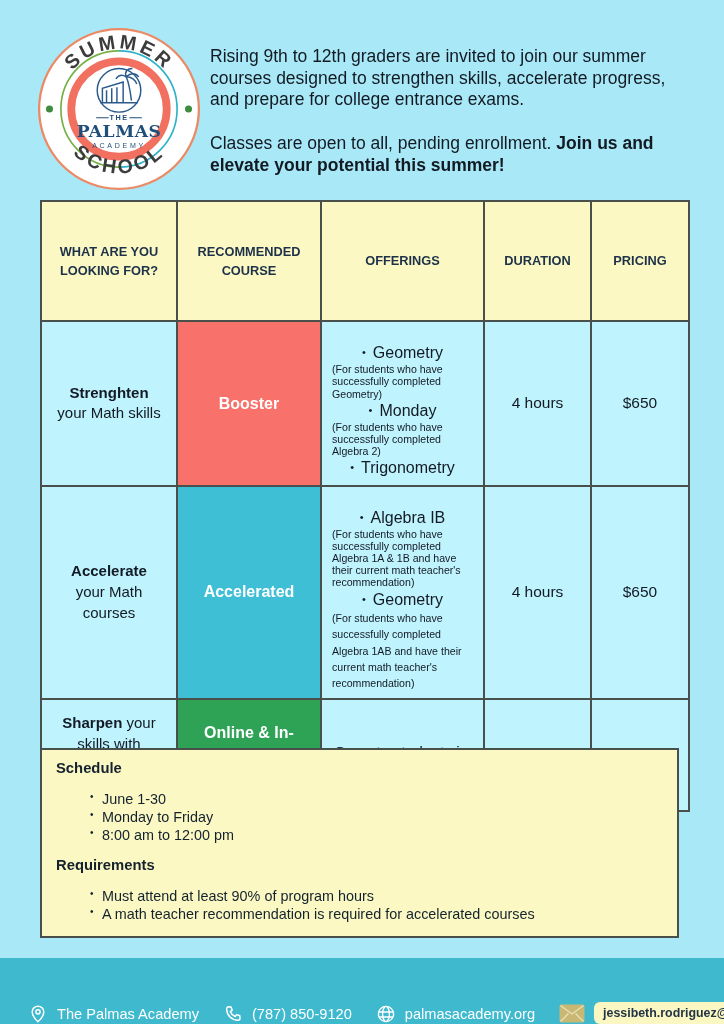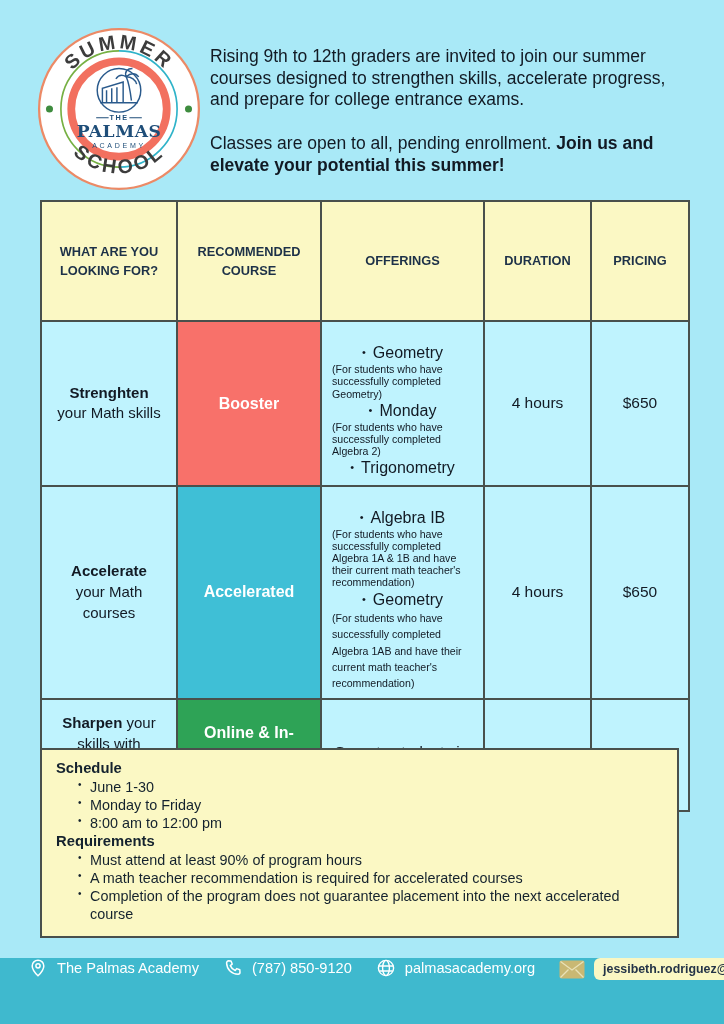--- a/index.html
+++ b/index.html
@@ -43,29 +43,29 @@
   .off-plain { font-size:15.5px; line-height:1.3; padding-left:4px; }
   td.dur-cell, td.price-cell { text-align:center; vertical-align:middle; font-size:15.5px; }
 
   
   .schedule-box {
     position:absolute; left:40px; top:747.5px; width:639px; height:190px;
     background:#FBF8C4; border:2.5px solid #49504C;
     padding:9px 14px 6px 14px; color:#14222E;
   }
   .sec-head { font-weight:bold; font-size:14.8px; line-height:1.3; }
-  .schedule-box ul { list-style:none; margin:0; padding:0 0 0 22px; }
+  .schedule-box ul { list-style:none; margin:12px; padding:0 0 0 22px; }
   .schedule-box li { font-size:14.4px; line-height:1.25; position:relative; padding-left:12px; }
   .schedule-box li::before { content:"•"; position:absolute; left:0; top:1px; font-size:10px; }
 
   
   .footer {
     position:absolute; left:0; top:958px; width:724px; height:66px;
     background:#3FB9CE; color:#ffffff;
-    display:flex; align-items:flex-start; padding:0 16px 0 28px; gap:24px;
+    display:flex; align-items:flex-end; padding:0 16px 0 28px; gap:24px;
   }
   .f-group { display:flex; align-items:center; gap:9px; font-size:14.6px; white-space:nowrap; }
   .f-group svg { display:block; }
   .f-email { margin-left:auto; }
   .email-pill {
     background:#FAF7C3; color:#243447; font-weight:bold; font-size:12.4px;
     padding:4px 9px; border-radius:6px; white-space:nowrap;
   }
 </style>
 </head>
@@ -188,21 +188,20 @@
     <div class="sec-head">Schedule</div>
     <ul>
       <li>June 1-30</li>
       <li>Monday to Friday</li>
       <li>8:00 am to 12:00 pm</li>
     </ul>
     <div class="sec-head">Requirements</div>
     <ul>
       <li>Must attend at least 90% of program hours</li>
       <li>A math teacher recommendation is required for accelerated courses</li>
-      <li>Completion of the program does not guarantee placement into the next accelerated course</li>
     </ul>
   </div>
 
   <div class="footer">
     <div class="f-group">
       <svg width="20" height="20" viewBox="0 0 20 20" fill="none" stroke="#ffffff" stroke-width="1.5">
         <path d="M10 2.2 C6.7 2.2 4.2 4.8 4.2 8 c0 4.3 5.8 9.8 5.8 9.8 s5.8 -5.5 5.8 -9.8 c0 -3.2 -2.5 -5.8 -5.8 -5.8 z"></path>
         <circle cx="10" cy="7.8" r="2.1"></circle>
       </svg>
       <span>The Palmas Academy</span>

